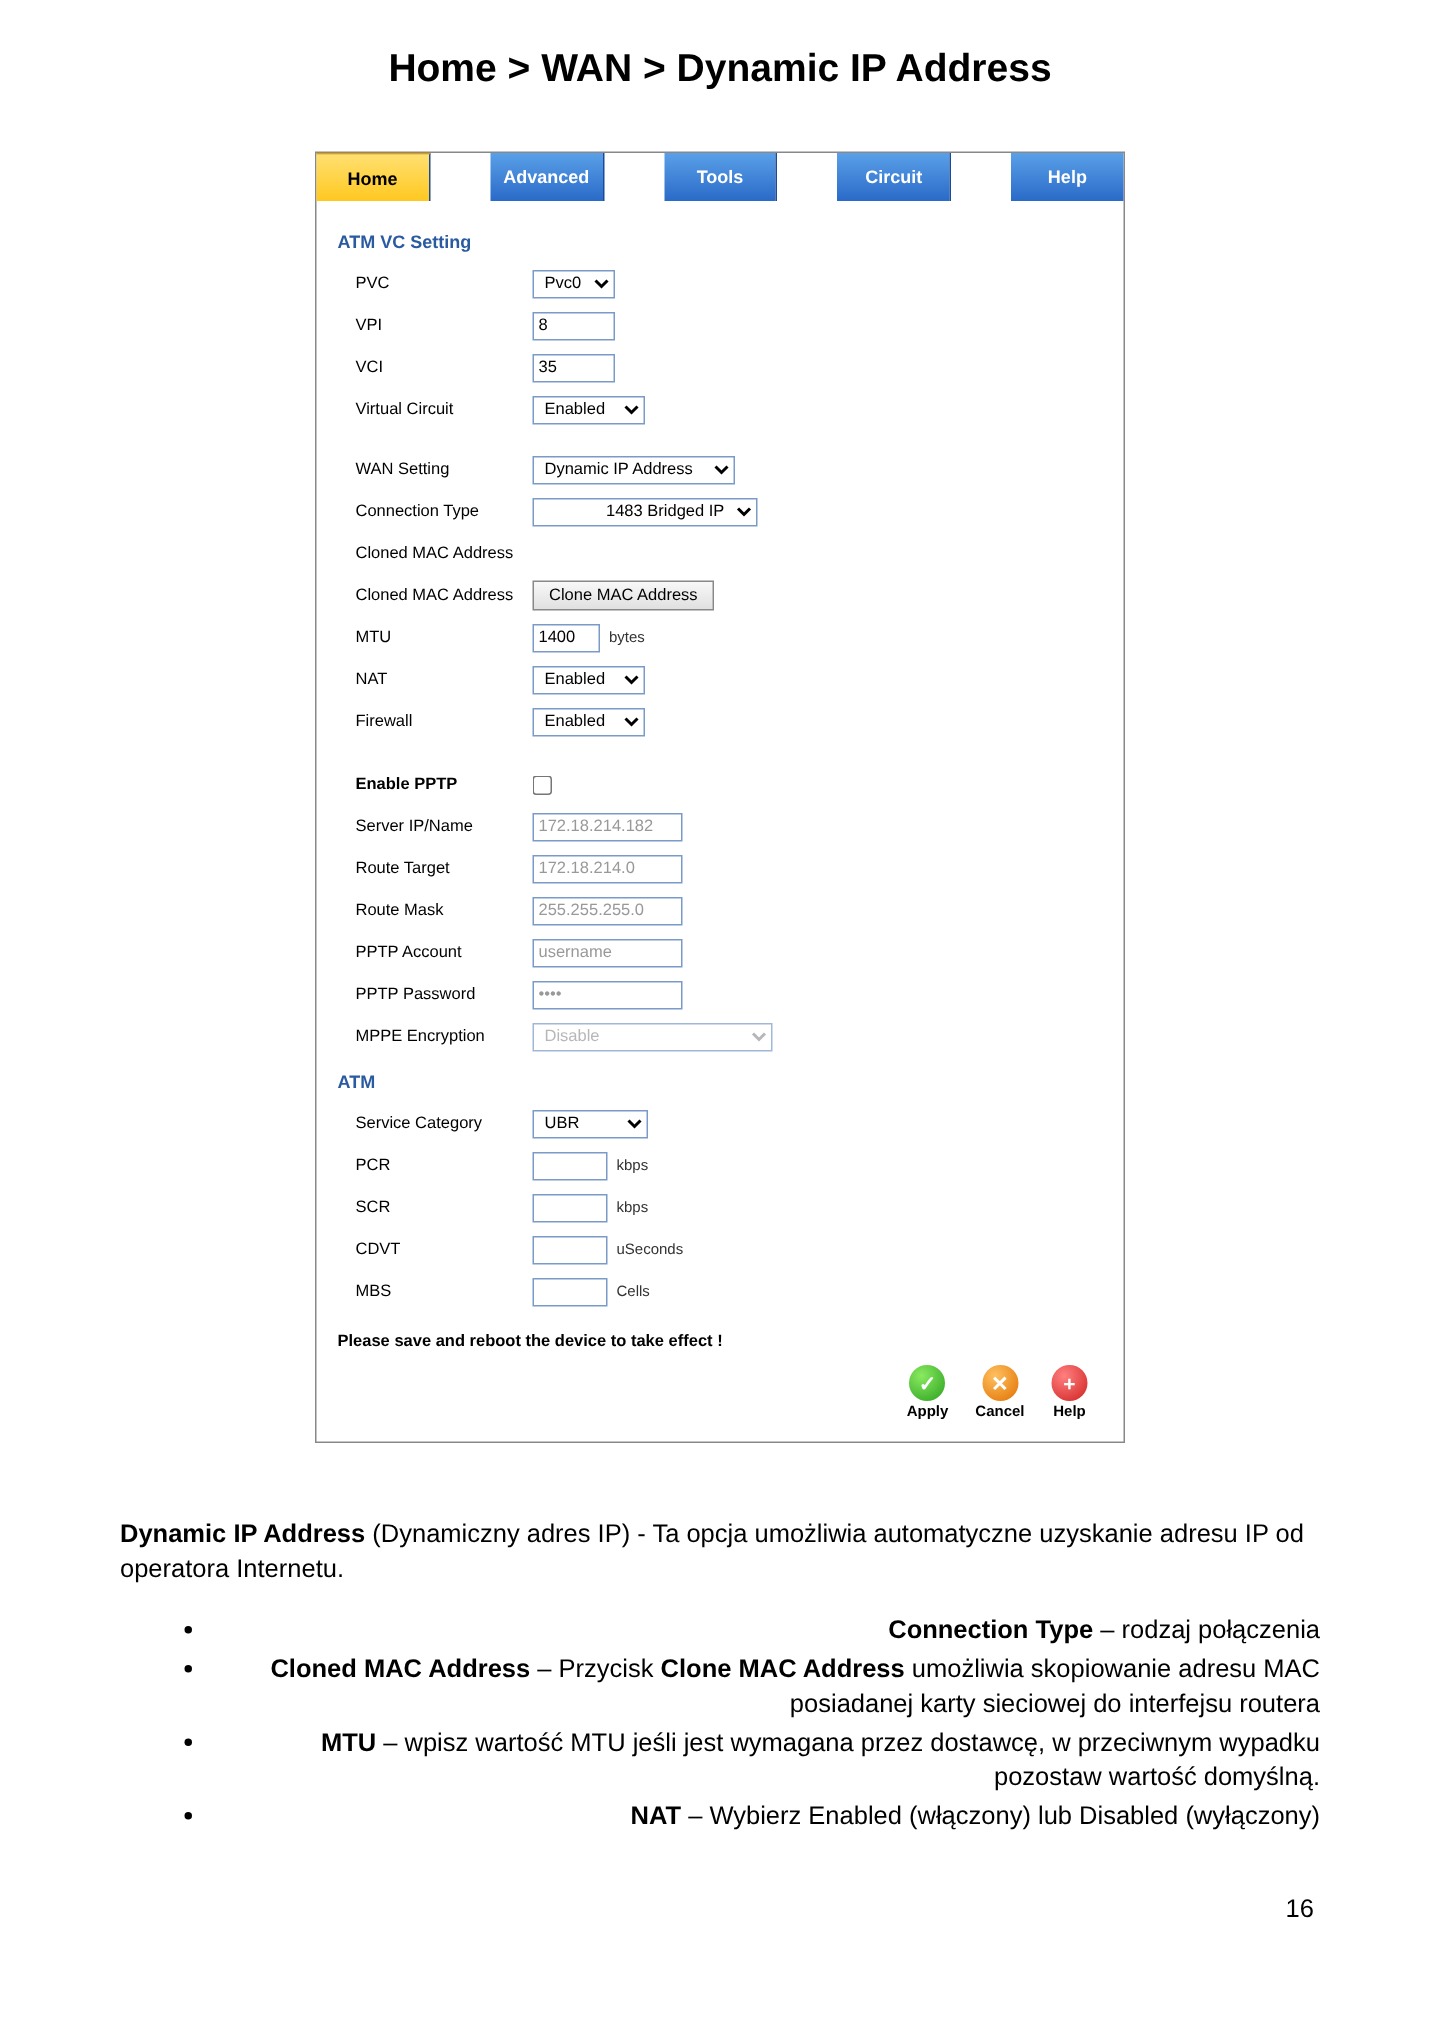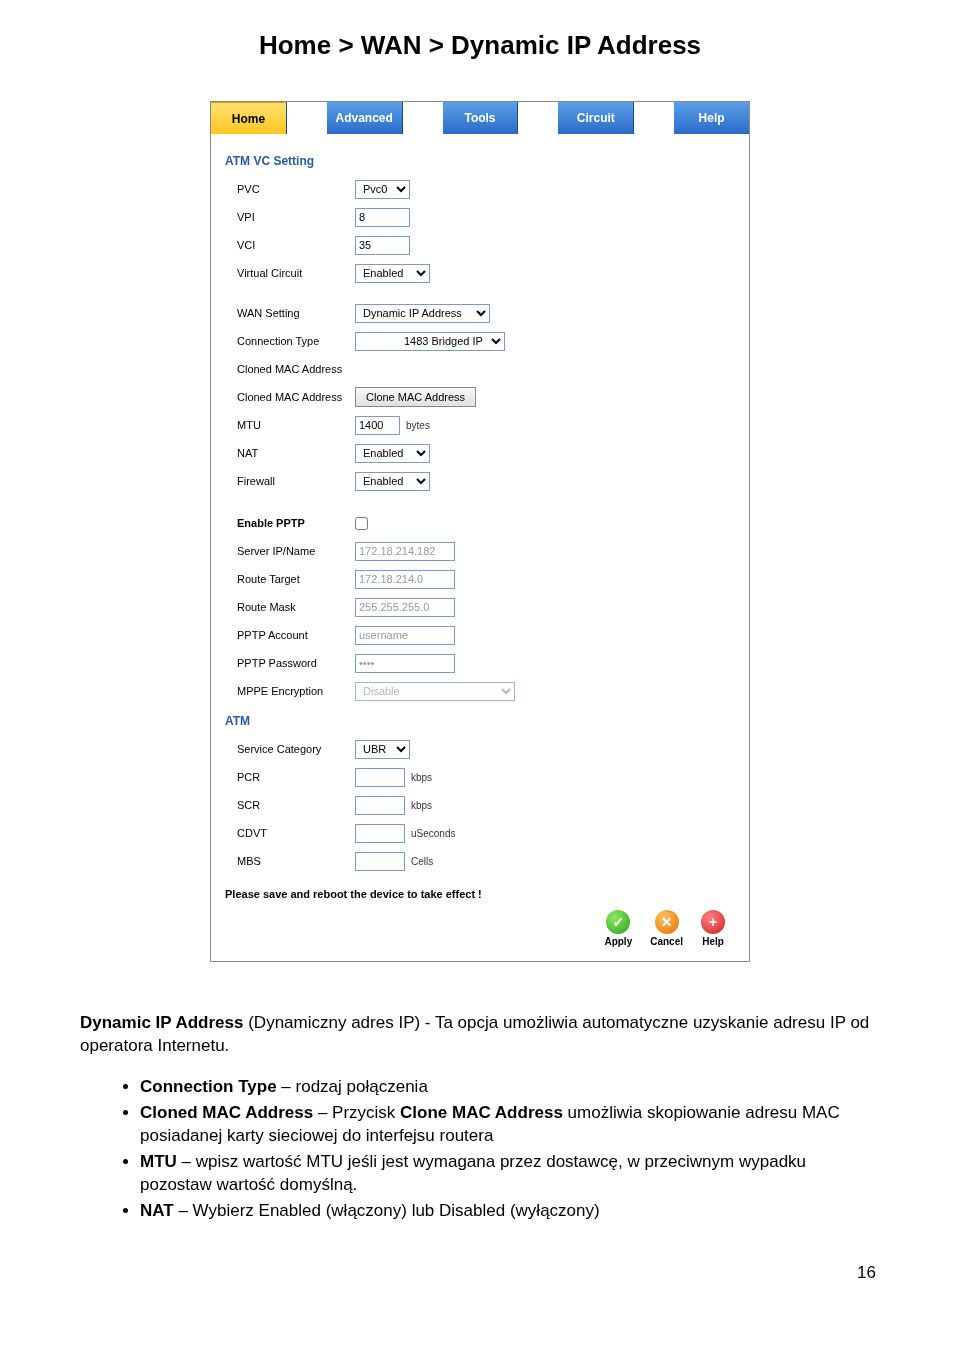--- a/index.html
+++ b/index.html
@@ -58,34 +58,34 @@
   .w-pvc { width: 55px; }
   .w-vpi { width: 55px; }
   .w-vci { width: 55px; }
   .w-enabled { width: 75px; }
   .w-wan { width: 135px; }
   .w-conn { width: 150px; padding-left: 44px; }
   .w-mac { width: 115px; }
   .w-mtu { width: 45px; }
   .w-pptp { width: 100px; }
   .w-mppe { width: 160px; }
-  .w-ubr { width: 55px; }
+  .w-ubr { width: 77px; }
   .w-atm { width: 50px; }
   .save-note { font-weight: bold; font-size: 11px; margin-top: 14px; }
   .action-buttons { display: flex; justify-content: flex-end; gap: 18px; margin-top: 10px; padding-right: 10px; }
   .action-btn { display: flex; flex-direction: column; align-items: center; gap: 2px; cursor: pointer; }
   .action-btn .circ { width: 24px; height: 24px; border-radius: 50%; display: flex; align-items: center; justify-content: center; color: #fff; font-weight: bold; font-size: 14px; }
   .circ.apply { background: radial-gradient(circle at 35% 30%, #8aea60, #2aa020); }
   .circ.cancel { background: radial-gradient(circle at 35% 30%, #ffc060, #e07000); }
   .circ.help { background: radial-gradient(circle at 35% 30%, #ff8080, #d02020); }
   .action-btn span { font-size: 10px; font-weight: bold; }
   .desc-block { font-size: 17px; margin-top: 30px; line-height: 1.35; }
   .desc-intro { margin-bottom: 18px; }
   .bullet-list { list-style: disc; padding-left: 60px; }
-  .bullet-list li { margin-bottom: 3px; }
+  .bullet-list li { margin-bottom: 3px; text-align: right; }
   .page-num { text-align: right; font-size: 17px; margin-top: 40px; padding-right: 4px; }
 </style>
 </head>
 <body>
 
 <div class="page">
   <div class="page-title">Home &gt; WAN &gt; Dynamic IP Address</div>
 
   <div class="router-panel">
     <div class="tabs">

